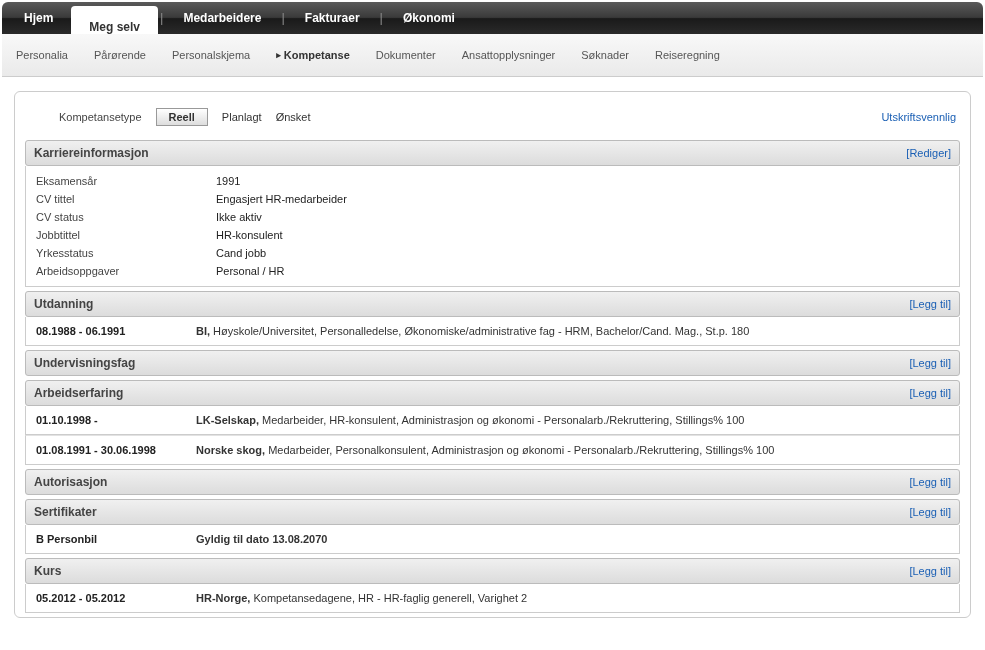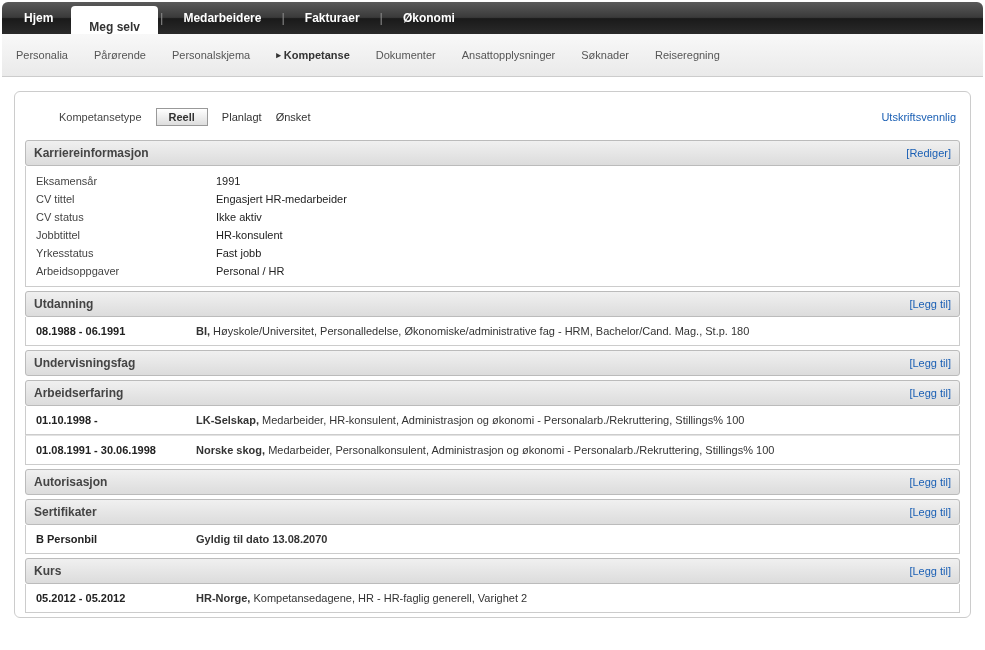--- a/index.html
+++ b/index.html
@@ -177,21 +177,21 @@
     <div class="kv-row">
         <div class="kv-label">CV status</div>
         <div class="kv-value">Ikke aktiv</div>
       </div>
     <div class="kv-row">
         <div class="kv-label">Jobbtittel</div>
         <div class="kv-value">HR-konsulent</div>
       </div>
     <div class="kv-row">
         <div class="kv-label">Yrkesstatus</div>
-        <div class="kv-value">Fast jobb</div>
+        <div class="kv-value">Cand jobb</div>
       </div>
     <div class="kv-row">
         <div class="kv-label">Arbeidsoppgaver</div>
         <div class="kv-value">Personal / HR</div>
       </div>
   </div>
 
   <div class="section-header">
     <span>Utdanning</span>
     <span class="section-action">[Legg til]</span>

